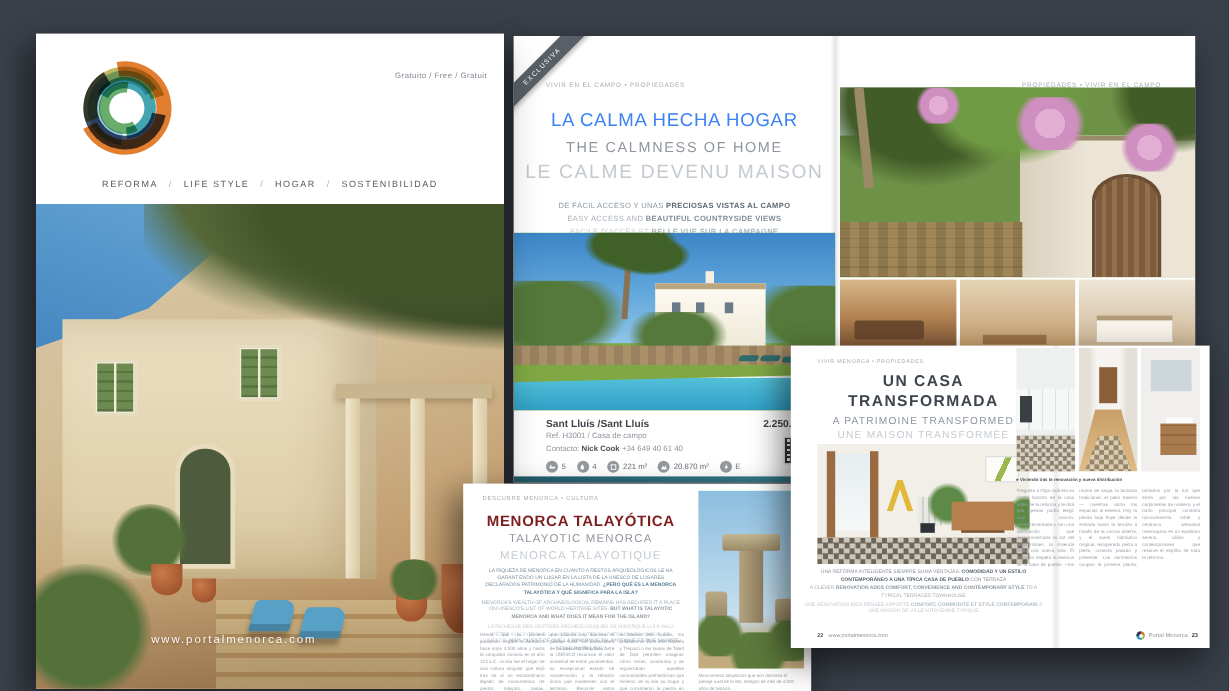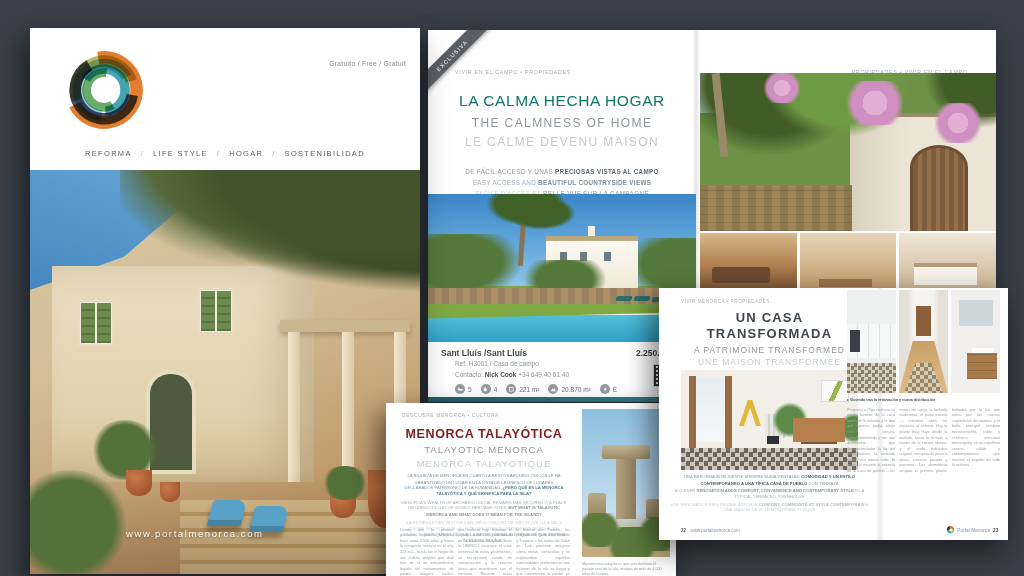--- a/index.html
+++ b/index.html
@@ -46,44 +46,44 @@
   
   #spread1 { left:428px; top:30px; width:568px; height:372px; z-index:1; overflow:hidden; }
   .fold1 { left:264px; top:0; width:8px; height:100%; background:linear-gradient(90deg,rgba(0,0,0,0),rgba(0,0,0,.10) 50%,rgba(0,0,0,0)); }
   .ribbon { left:-28px; top:18px; width:104px; height:14px; background:#595f66; transform:rotate(-45deg);
     display:flex; align-items:center; justify-content:center; box-shadow:0 2px 4px rgba(0,0,0,.3); }
   .ribbon span { color:#fff; font-size:7px; letter-spacing:1.6px; transform:scale(.78); white-space:nowrap; }
   .bc { font-size:7px; color:#a6adb3; letter-spacing:.9px; white-space:nowrap; }
   .bc-l { left:27px; top:39px; transform:scale(.76); transform-origin:0 0; }
   .bc-r { right:28px; top:39px; transform:scale(.76); transform-origin:100% 0; }
   .t-center { left:0; width:268px; text-align:center; }
-  .t1 { top:62px; font-size:15.5px; letter-spacing:.6px; color:#0f766e; }
+  .t1 { top:62px; font-size:15.5px; letter-spacing:.6px; color:#3b82f6; }
   .t2 { top:86px; font-size:12px; letter-spacing:1.4px; color:#8f969d; }
-  .t3 { top:105px; font-size:12px; letter-spacing:1.4px; color:#c4cad0; }
+  .t3 { top:105px; font-size:16px; letter-spacing:1.4px; color:#c4cad0; }
   .intro { top:136px; font-size:6.3px; line-height:11px; letter-spacing:.3px; }
   .in-es { color:#8b97a0; } .in-es b { color:#5d6a74; }
   .in-en { color:#a7b0b8; } .in-en b { color:#828d96; }
   .in-fr { color:#c9d1d7; } .in-fr b { color:#aab6be; }
 
   #pool-photo { left:0; top:164px; width:268px; height:148px; overflow:hidden; background:#7fa844; }
   .pp-sky { left:0; top:0; width:100%; height:92px; background:linear-gradient(180deg,#3c86c8 0%,#62a8dc 55%,#8ec4e8 100%); }
   .pp-green { background:radial-gradient(ellipse at 50% 40%, #55793a 0 45%, rgba(85,121,58,0) 65%); }
   .pp-house { left:118px; top:42px; width:92px; height:54px; background:linear-gradient(180deg,#fdfbf4,#efe8d6); box-shadow:inset 0 5px 0 #bba77f; }
   .pp-house i { position:absolute; width:7px; height:9px; background:#6a7a88; top:16px; }
   .pp-chimney { left:160px; top:32px; width:7px; height:12px; background:#f4efe2; }
   .pp-wall { left:0; top:94px; width:268px; height:18px; background:#ab906a;
     background-image:repeating-linear-gradient(90deg,rgba(0,0,0,.10) 0 7px,rgba(0,0,0,0) 7px 14px); }
   .pp-lawn { left:0; top:110px; width:268px; height:18px; background:#7fa844; }
   .pp-pool { left:0; top:118px; width:268px; height:30px; background:linear-gradient(180deg,#e8f2ef 0,#e8f2ef 3px,#53c0d8 3px,#2f9fc6 100%);
     clip-path:polygon(0 22%, 100% 0, 100% 100%, 0 100%); }
   .pp-lounger { width:16px; height:5px; background:#2e6b6b; border-radius:2px; transform:skewX(-20deg); }
   .pp-trunk { left:92px; top:10px; width:5px; height:62px; background:#8a7354; transform:rotate(4deg); }
   .pp-frond { background:radial-gradient(ellipse at 50% 50%, #3f6128 0 55%, rgba(63,97,40,0) 70%); }
 
-  .info-loc { left:13px; top:318px; font-size:8.5px; font-weight:bold; color:#3f454d;text-align:center; }
+  .info-loc { left:27px; top:318px; font-size:8.5px; font-weight:bold; color:#3f454d;text-align:center; }
   .info-price { left:208px; top:318px; font-size:8.5px; font-weight:bold; color:#3f454d; white-space:nowrap; }
   .info-ref { left:27px; top:330px; font-size:6.5px; color:#8d939a; }
   .info-contact { left:27px; top:341px; font-size:6.5px; color:#8d939a; }
   .info-contact b { color:#4a5058; }
   .qr { left:225px; top:334px; width:23px; height:23px; background-color:#fff; border:1px solid #e2e4e6;
     background-image:repeating-linear-gradient(0deg,#2e3338 0 2px,rgba(0,0,0,0) 2px 4px),
                      repeating-linear-gradient(90deg,#2e3338 0 2px,#fff 2px 4px); }
   .features { left:27px; top:354px; display:flex; align-items:center; gap:9px; }
   .feat { display:flex; align-items:center; gap:3px; }
   .feat .ic { width:10px; height:10px; border-radius:50%; background:#949aa0; display:flex; align-items:center; justify-content:center; }

